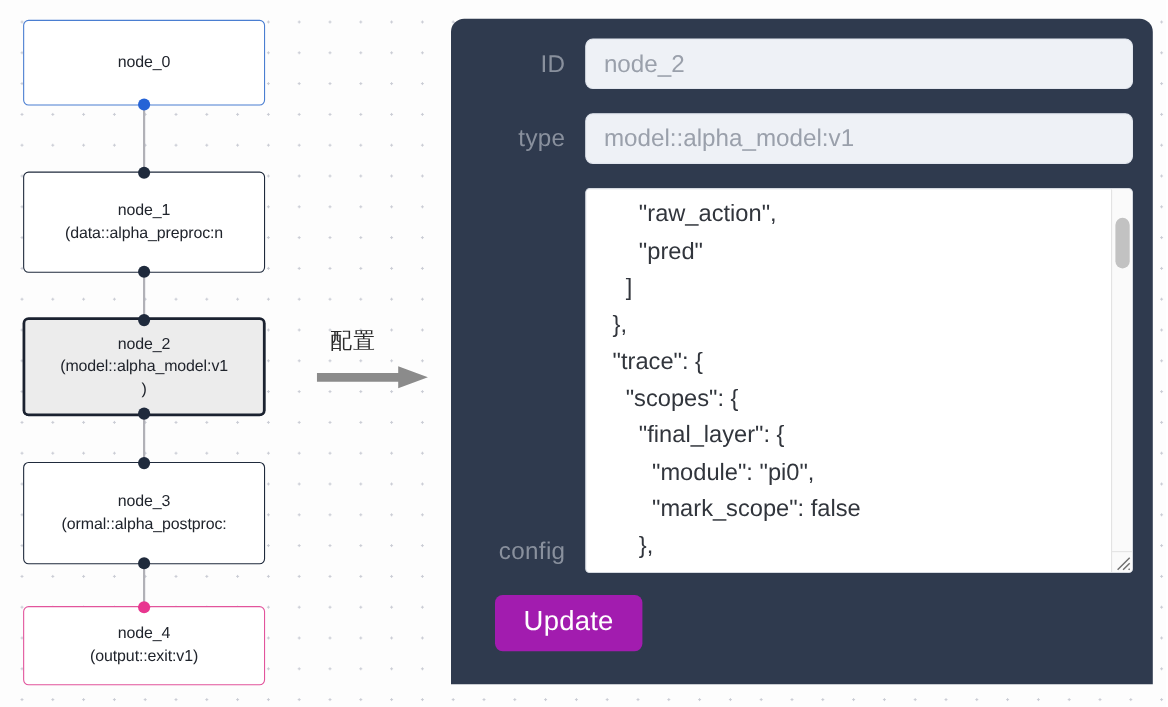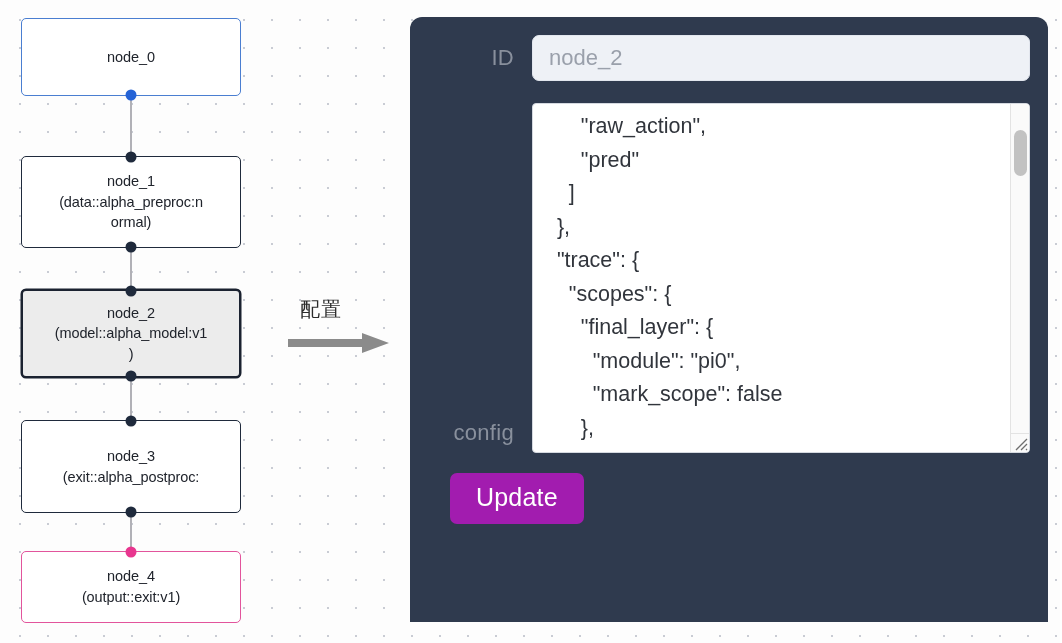--- a/index.html
+++ b/index.html
@@ -240,36 +240,35 @@
   <div class="edge" style="top:511px;height:42px;"></div>
 
   <div class="node node-input" style="left:21px;top:18px;width:220px;height:78px;">
     <span class="nline">node_0</span>
     <span class="handle h-bot blue"></span>
   </div>
 
   <div class="node" style="left:21px;top:156px;width:220px;height:92px;">
     <span class="nline">node_1</span>
     <span class="nline">(data::alpha_preproc:n</span>
-    <span class="nline">ormal)</span>
     <span class="handle h-top"></span>
     <span class="handle h-bot"></span>
   </div>
 
   <div class="node node-selected" style="left:21px;top:289px;width:220px;height:89px;">
     <span class="nline">node_2</span>
     <span class="nline">(model::alpha_model:v1</span>
     <span class="nline">)</span>
     <span class="handle h-top"></span>
     <span class="handle h-bot"></span>
   </div>
 
   <div class="node" style="left:21px;top:420px;width:220px;height:93px;">
     <span class="nline">node_3</span>
-    <span class="nline">(exit::alpha_postproc:</span>
+    <span class="nline">(ormal::alpha_postproc:</span>
     <span class="handle h-top"></span>
     <span class="handle h-bot"></span>
   </div>
 
   <div class="node node-output" style="left:21px;top:551px;width:220px;height:72px;">
     <span class="nline">node_4</span>
     <span class="nline">(output::exit:v1)</span>
     <span class="handle h-top pink"></span>
   </div>
 
@@ -282,20 +281,24 @@
     </div>
   </div>
 
   <div class="panel">
 
     <div class="form-row">
       <div class="form-label">ID</div>
       <div class="field">node_2</div>
     </div>
 
+    <div class="form-row">
+      <div class="form-label">type</div>
+      <div class="field">model::alpha_model:v1</div>
+    </div>
 
     <div class="form-row config-row">
       <div class="form-label config-label">config</div>
       <div class="textarea-wrap">
         <div class="textarea-body">        "raw_action",
         "pred"
       ]
     },
     "trace": {
       "scopes": {

